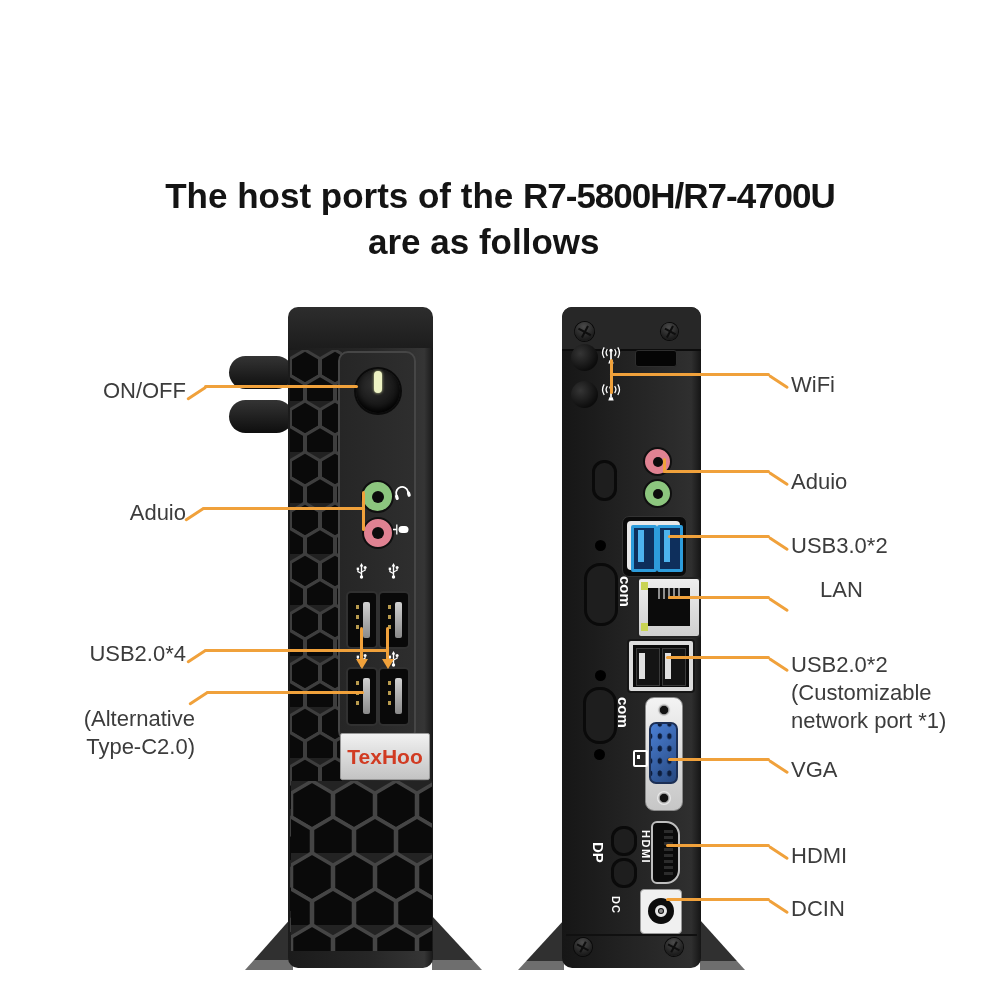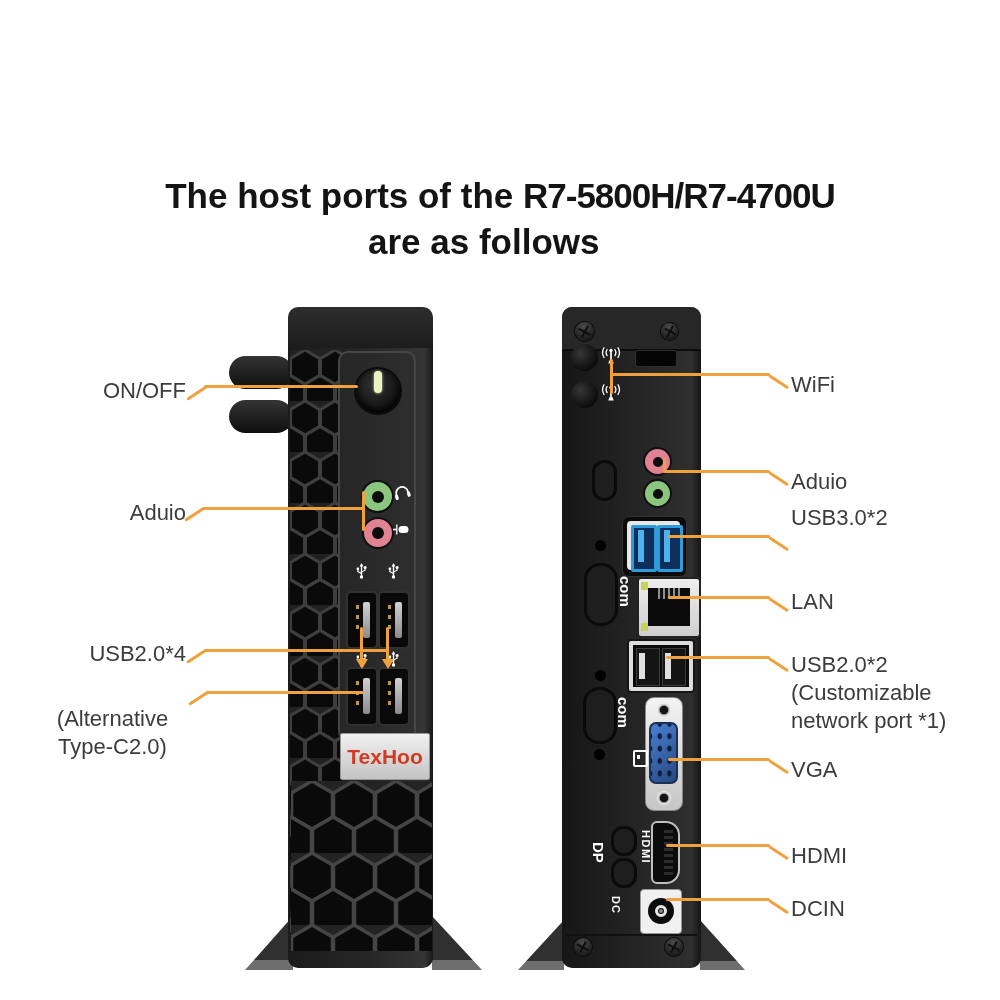--- a/index.html
+++ b/index.html
@@ -326,44 +326,44 @@
   <div class="cv" style="left:362px;top:491px;height:40px;"></div>
 
   <div class="lbl la" style="top:640px;">USB2.0*4</div>
   <div class="cd dl" style="left:187px;top:661px;"></div>
   <div class="cl" style="left:204px;top:649px;width:185px;"></div>
   <div class="cv" style="left:360px;top:627px;height:34px;"></div>
   <div class="cv" style="left:386px;top:627px;height:34px;"></div>
   <div class="arrow" style="left:356px;top:659px;"></div>
   <div class="arrow" style="left:382px;top:659px;"></div>
 
-  <div class="lbl" style="left:30px;top:705px;width:165px;text-align:center;">
+  <div class="lbl" style="left:30px;top:705px;width:165px;text-align:right;">
     <span>(Alternative</span><br>
     <span>Type-C2.0)</span>
   </div>
   <div class="cd dl" style="left:189px;top:703px;"></div>
   <div class="cl" style="left:206px;top:691px;width:158px;"></div>
 
   <div class="cv" style="left:610px;top:359px;height:35px;"></div>
   <div class="cl" style="left:610px;top:373px;width:160px;"></div>
   <div class="cd dr" style="left:769px;top:374px;"></div>
   <div class="lbl r" style="top:371px;">WiFi</div>
 
   <div class="cv" style="left:663px;top:458px;height:15px;"></div>
   <div class="cl" style="left:663px;top:470px;width:107px;"></div>
   <div class="cd dr" style="left:769px;top:471px;"></div>
   <div class="lbl r" style="top:468px;">Aduio</div>
 
   <div class="cl" style="left:668px;top:535px;width:102px;"></div>
   <div class="cd dr" style="left:769px;top:536px;"></div>
-  <div class="lbl r" style="top:504px;">USB3.0*2</div>
+  <div class="lbl r" style="top:532px;">USB3.0*2</div>
 
   <div class="cl" style="left:668px;top:596px;width:102px;"></div>
   <div class="cd dr" style="left:769px;top:597px;"></div>
-  <div class="lbl r" style="top:588px;">LAN</div>
+  <div class="lbl r" style="top:576px;margin-left:29px;">LAN</div>
 
   <div class="cl" style="left:666px;top:656px;width:104px;"></div>
   <div class="cd dr" style="left:769px;top:657px;"></div>
   <div class="lbl r" style="top:651px;">
     <span>USB2.0*2</span><br>
     <span>(Customizable</span><br>
     <span>network port *1)</span>
   </div>
 
   <div class="cl" style="left:668px;top:758px;width:102px;"></div>

